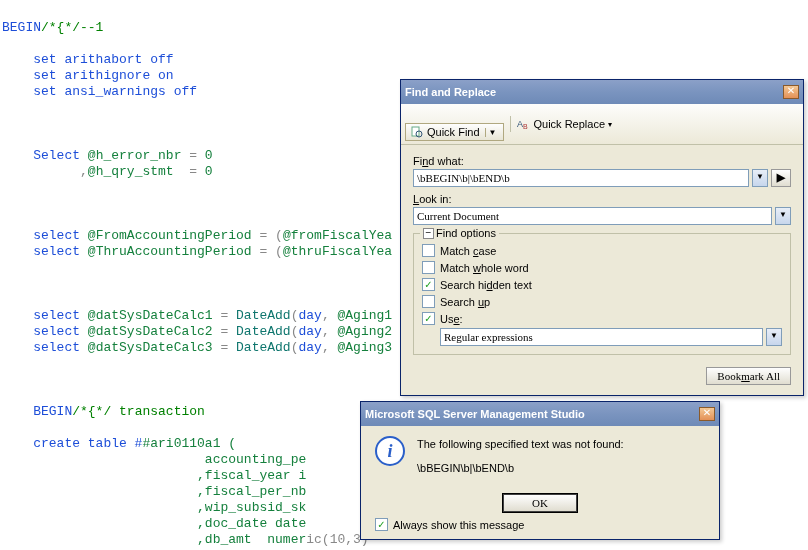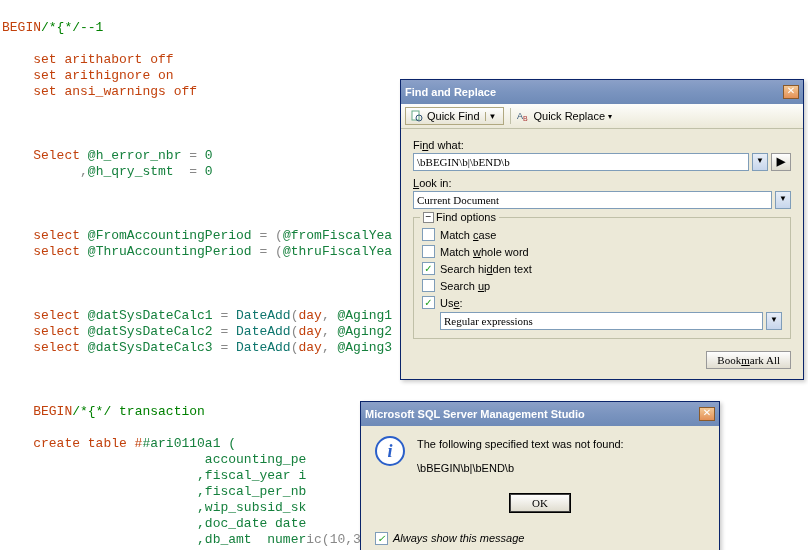--- a/index.html
+++ b/index.html
@@ -1,31 +1,31 @@
 <!DOCTYPE html>
 <html><head>
 <meta charset="utf-8">
 <style>
 * { box-sizing: border-box; margin: 0; padding: 0; }
 body { width: 808px; height: 550px; background: #fff; font-family: "Courier New", monospace; font-size: 13px; position: relative; overflow: hidden; }
 .code { padding: 4px 2px; line-height: 16px; white-space: pre; }
-.kw { color: #c2410c; }
+.kw { color: #1d4ed8; }
 .cm { color: #008000; }
 .fn { color: #0f766e; }
 .gy { color: #888; }
 .var { color: #15803d; }
 
 .dialog { position: absolute; background: #ece9d8; border: 1px solid #0a246a; font-family: Tahoma, sans-serif; font-size: 11px; box-shadow: 2px 2px 4px rgba(0,0,0,0.2); }
 .titlebar { background: linear-gradient(to bottom, #8ba0c8 0%, #7a94bf 50%, #6e8ab7 100%); color: #fff; padding: 3px 4px; display: flex; align-items: center; justify-content: space-between; height: 24px; }
 .titlebar span { font-weight: bold; }
 .closebtn { width: 16px; height: 14px; background: linear-gradient(to bottom,#f4c895,#e49157); border: 1px solid #8a5a2b; font-family: Arial; font-size: 10px; color:#fff; line-height:10px; text-align:center; cursor:pointer; }
 .dlgbody { padding: 4px; }
 
 .toolbar { background: linear-gradient(to bottom,#fdfdfb,#ece9d8); border-bottom:1px solid #c0c0a8; padding:3px 4px; display:flex; align-items:center; gap:6px; }
-.tbtn { background: linear-gradient(to bottom,#fefefe,#e8e5d6); border:1px solid #b0a880; padding:1px 6px 1px 4px; display:flex; align-items:center; gap:3px; font-size:11px; cursor:pointer; }
+.tbtn { background: linear-gradient(to bottom,#fefefe,#e8e5d6); border:1px solid #b0a880; padding:1px 6px 1px 4px; display:flex; align-items:center; gap:3px; font-size:11px; cursor:pointer;margin-top:16px; }
 .tbtn .drop { border-left:1px solid #b0a880; padding-left:3px; margin-left:2px; font-size:8px; }
 .sep { width:1px; height:16px; background:#c0c0a8; }
 .tblink { display:flex; align-items:center; gap:3px; font-size:11px; cursor:pointer; }
 .tbicon { width:14px; height:14px; display:inline-flex; align-items:center; justify-content:center; }
 
 .formrow { margin-top:6px; padding: 0 8px; }
 .formrow label { display:block; margin-bottom:2px; }
 .inputrow { display:flex; gap:3px; }
 .txtinput { flex:1; border:1px solid #7f9db9; background:#fff; padding:1px 3px; font-family:Tahoma; font-size:11px; height:18px; }
 .ddbtn { width:16px; height:18px; border:1px solid #7f9db9; background:linear-gradient(to bottom,#e8eef7,#c7d6ec); font-size:8px; line-height:14px; text-align:center; cursor:pointer; }
@@ -40,22 +40,22 @@
 .selectrow { margin-top:3px; margin-left:18px; display:flex; gap:3px; }
 .btnrow { padding:4px 8px 6px; display:flex; justify-content:flex-end; gap:6px; }
 .stdbtn { border:1px solid #999; background:linear-gradient(to bottom,#fefefe,#e0ddd0); padding:2px 10px; font-family:Tahoma; font-size:11px; cursor:pointer; min-width:64px; }
 
 .msgdlg { position:absolute; }
 .msgbody { padding:10px 14px 8px; display:flex; flex-direction:column; }
 .msgtop { display:flex; gap:12px; align-items:flex-start; }
 .infoicon { width:30px; height:30px; border-radius:50%; background:#fff; border:2px solid #2a5fc9; display:flex; align-items:center; justify-content:center; font-family:Georgia,serif; font-style:italic; font-weight:bold; color:#2a5fc9; font-size:18px; }
 .msgtext { line-height:16px; }
 .msgbtnrow { text-align:center; margin-top:18px; }
-.okbtn { border:1px solid #404040; outline:1px solid #000; background:linear-gradient(to bottom,#fefefe,#e0ddd0); padding:2px 0; width:60px; font-family:Tahoma; font-size:11px; cursor:pointer; }
-.always { margin-top:20px; display:flex; align-items:flex-start; gap:5px;font-style:italic; }
+.okbtn { border:1px solid #404040; outline:1px solid #000; background:linear-gradient(to bottom,#fefefe,#e0ddd0); padding:2px 0; width:74px; font-family:Tahoma; font-size:11px; cursor:pointer; }
+.always { margin-top:6px; display:flex; align-items:flex-end; gap:5px; }
 .under { text-decoration: underline; }
 </style>
 </head>
 <body>
 
 <div class="code">
 <span class="kw">BEGIN</span><span class="cm">/*{*/--1</span>
 
 <span class="kw">    set arithabort off</span>
 <span class="kw">    set arithignore on</span>

